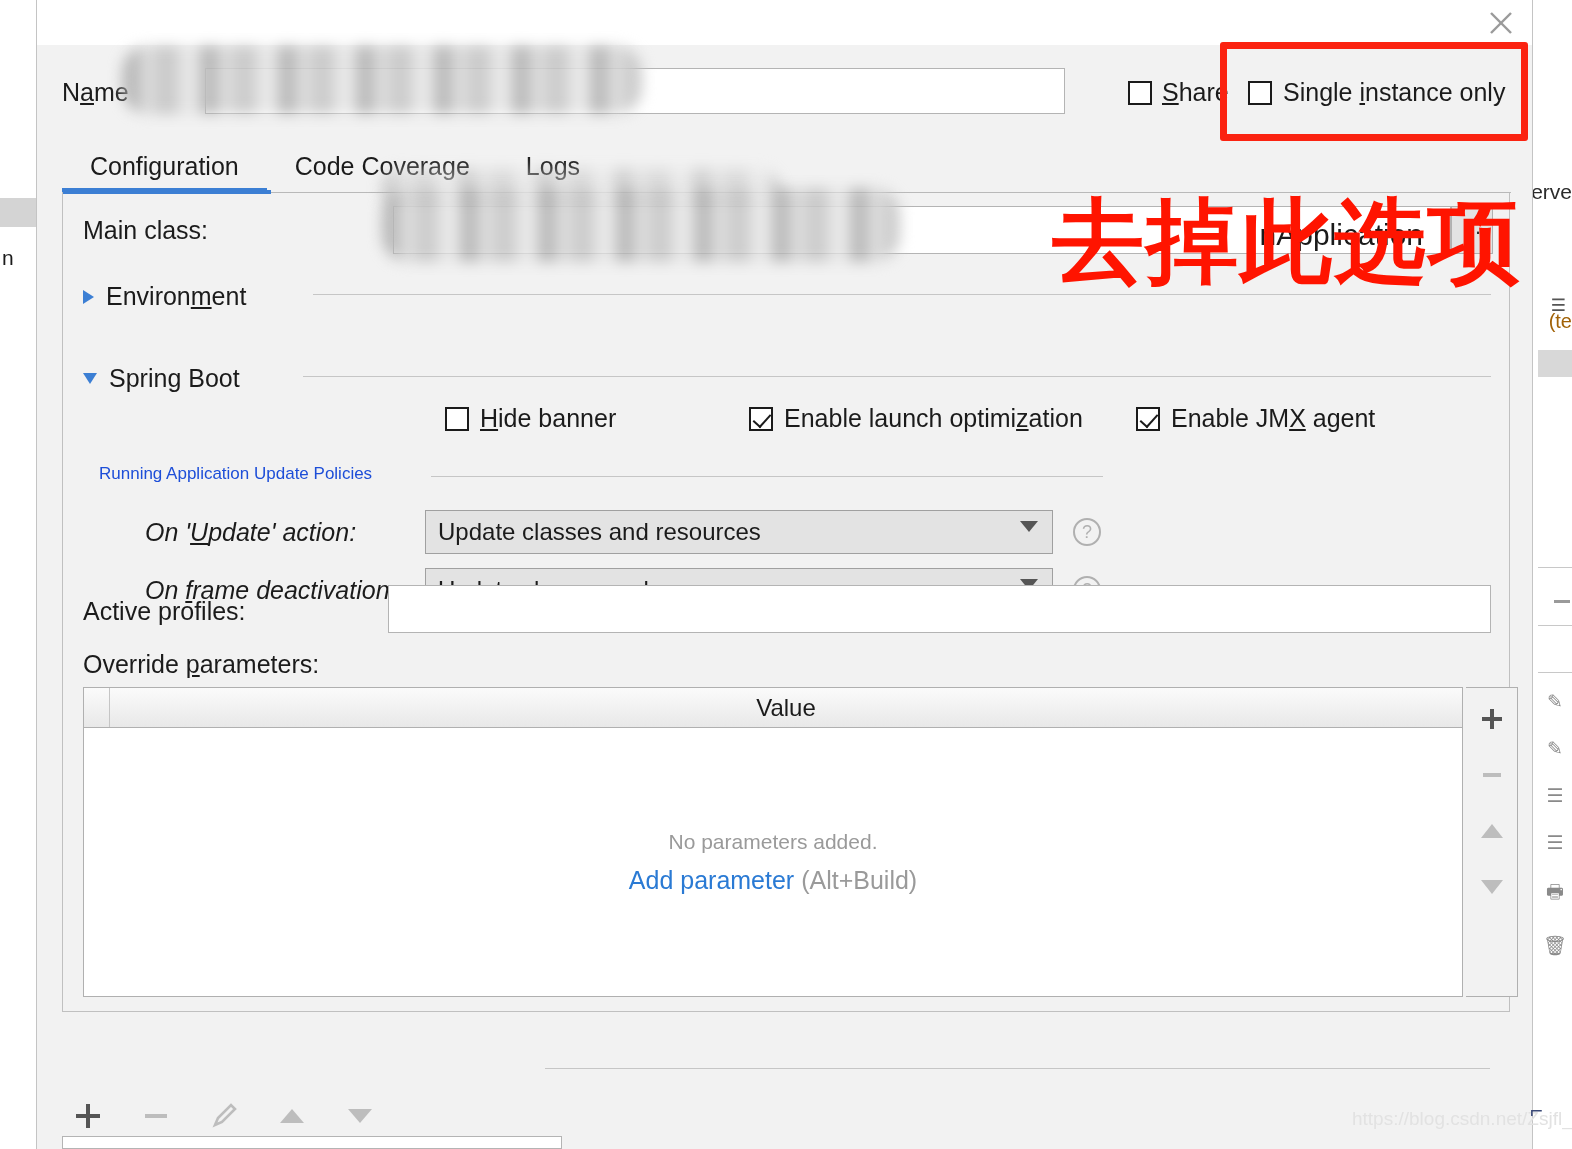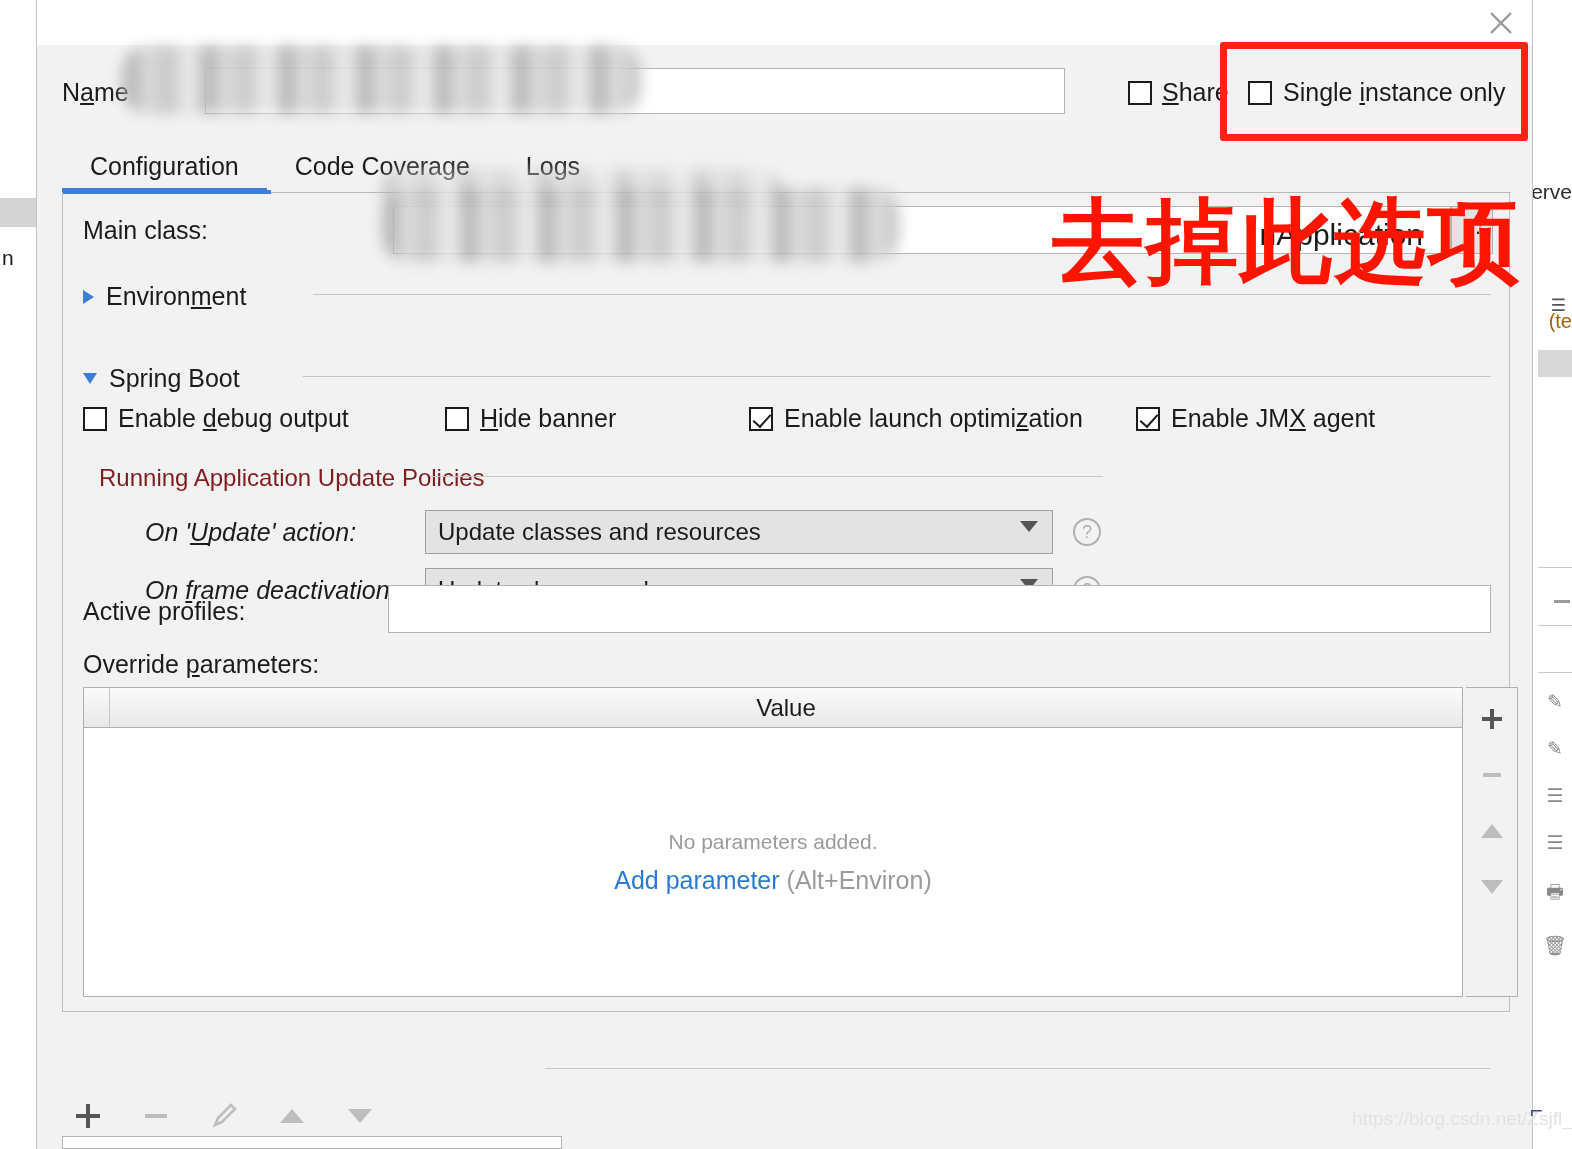--- a/index.html
+++ b/index.html
@@ -92,21 +92,21 @@
   .tri-down  { width:0;height:0;border-top:11px solid #3c7fd4;border-left:7px solid transparent;border-right:7px solid transparent; }
   .sect-line { height:1px; background:#c6c6c6; }
 
   .env-sect    { left:20px; top:90px; }
   .env-line    { position:absolute; left:250px; top:102px; width:1178px; }
   .spring-sect { left:20px; top:172px; }
   .spring-line { position:absolute; left:240px; top:184px; width:1188px; }
 
   .cb-row { position:absolute; top:212px; display:flex; align-items:center; gap:11px; }
 
-  .rap-label { position:absolute; left:36px; top:272px; font-size:24px; color:#7f1d1d; }
+  .rap-label { position:absolute; left:36px; top:272px; font-size:17px; color:#1d4ed8; }
   .rap-line  { position:absolute; left:368px; top:284px; width:672px; height:1px; background:#c6c6c6; }
 
   .drow { position:absolute; display:flex; align-items:center; }
   .drow .dlabel { font-size:25px; color:#1b1b1b; text-align:left;font-style:italic; }
   .dselect { width:628px; height:44px; background:#e3e3e3; border:1px solid #a0a0a0;
              display:flex; align-items:center; padding:0 12px; position:relative; cursor:pointer; }
   .dselect .dval { font-size:24px; color:#1b1b1b; }
   .chev { position:absolute; right:14px; top:10px; width:0;height:0;
           border-top:11px solid #555; border-left:9px solid transparent; border-right:9px solid transparent; }
   .help-icon { width:28px; height:28px; border-radius:50%; border:2px solid #b0b0b0;
@@ -247,24 +247,20 @@
       <span class="lbl"><span>Environ</span><u>m</u><span>ent</span></span>
     </div>
     <div class="sect-line env-line"></div>
 
     <div class="sect spring-sect">
       <span class="tri-down"></span>
       <span class="lbl"><span>Sprin</span><u>g</u><span> Boot</span></span>
     </div>
     <div class="sect-line spring-line"></div>
 
-    <div class="cb-row" style="left:20px">
-      <span class="cbox"></span>
-      <span class="cb-text"><span>Enable </span><u>d</u><span>ebug output</span></span>
-    </div>
     <div class="cb-row" style="left:382px">
       <span class="cbox"></span>
       <span class="cb-text"><span></span><u>H</u><span>ide banner</span></span>
     </div>
     <div class="cb-row" style="left:686px">
       <span class="cbox checked"></span>
       <span class="cb-text"><span>Enable launch optimi</span><u>z</u><span>ation</span></span>
     </div>
     <div class="cb-row" style="left:1073px">
       <span class="cbox checked"></span>
@@ -298,21 +294,21 @@
     <div class="lbl op-label"><span>Override </span><u>p</u><span>arameters:</span></div>
 
     <div class="tbl">
       <div class="tbl-head">
         <div class="th th-gutter"></div>
         <div class="th th-value">Value</div>
       </div>
       <div class="tbl-empty">
         <div class="empty-msg">No parameters added.</div>
         <div class="empty-add"><span class="lnk">Add parameter</span>
-          <span class="hint">(Alt+Environ)</span></div>
+          <span class="hint">(Alt+Build)</span></div>
       </div>
     </div>
 
     <div class="tbl-tools">
       <div class="tool">
         <svg width="26" height="26" viewBox="0 0 26 26">
           <rect x="11" y="3" width="4" height="20" fill="#555"></rect>
           <rect x="3" y="11" width="20" height="4" fill="#555"></rect>
         </svg>
       </div>

